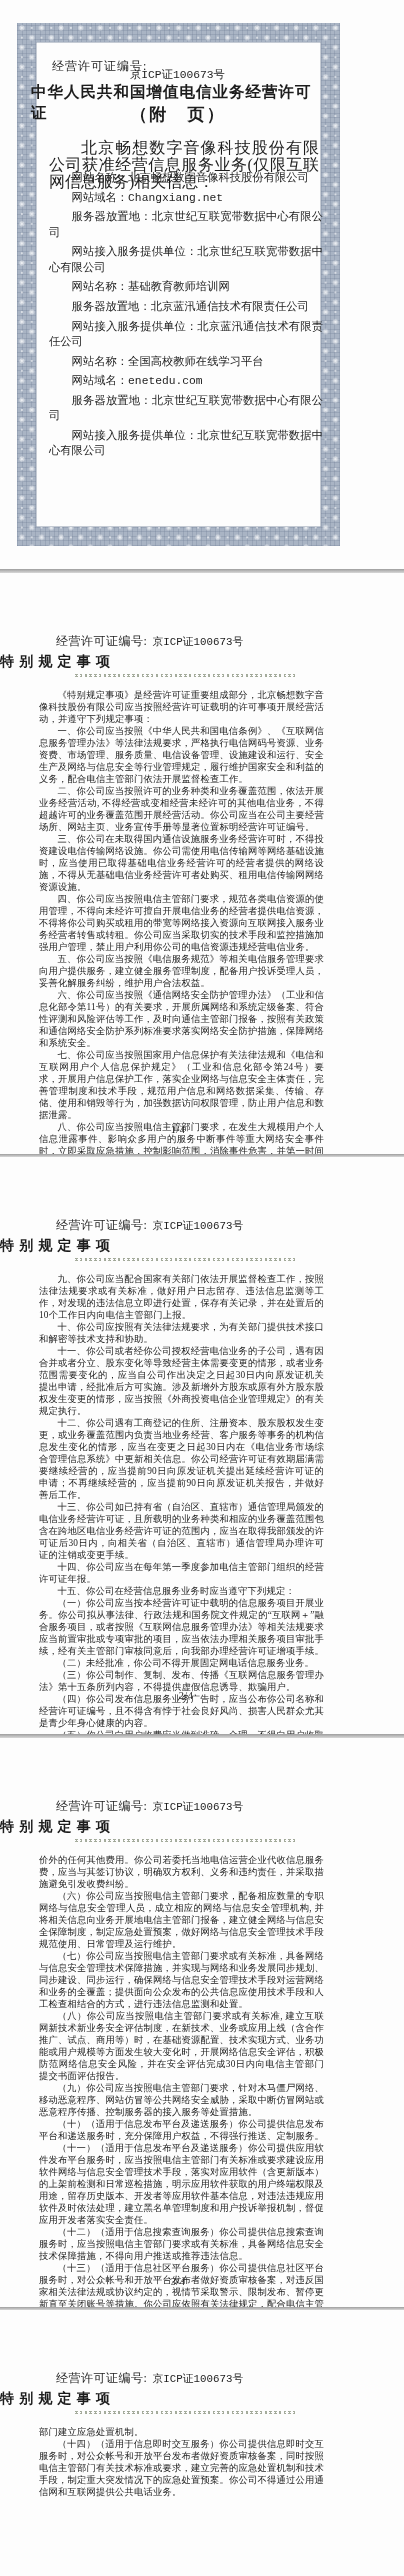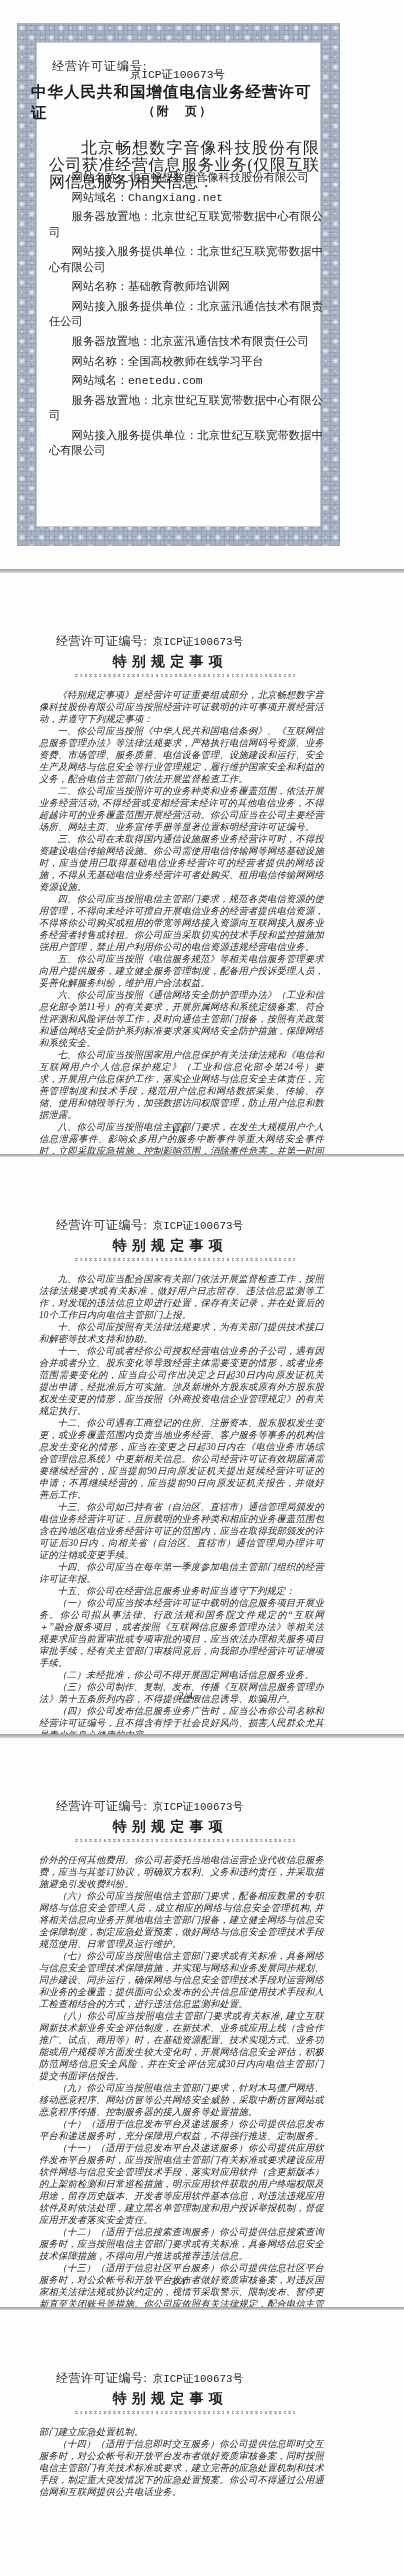--- a/index.html
+++ b/index.html
@@ -20,40 +20,40 @@
       radial-gradient(circle at 75% 75%, rgba(255,255,255,.5) 2.1px, transparent 3.1px),
       repeating-linear-gradient(0deg, rgba(110,124,148,.28) 0 1px, transparent 1px 4.6px),
       repeating-linear-gradient(90deg, rgba(110,124,148,.28) 0 1px, transparent 1px 4.6px),
       #a9b4c4;
     background-size:9.8px 9.8px,19.6px 19.6px,19.6px 19.6px,auto,auto,auto;
   }
   .cert-inner{position:absolute;inset:19px;background:#fdfdfd;box-shadow:inset 0 0 0 0.5px #8d99ac;}
   .cert-no-label{position:absolute;left:52px;top:58px;font-size:12px;letter-spacing:1px;}
   .cert-no-value{position:absolute;left:130px;top:67px;font-size:11.3px;font-family:"Liberation Mono","DejaVu Sans Mono",monospace;}
   .cert-title{position:absolute;left:31px;right:31px;top:82px;font-size:15.5px;font-weight:bold;letter-spacing:1px;}
-  .cert-subtitle{position:absolute;left:31px;right:31px;top:103px;text-align:center;font-size:12px;font-weight:bold;letter-spacing:2.1px;}
+  .cert-subtitle{position:absolute;left:31px;right:31px;top:103px;text-align:center;font-size:17px;font-weight:bold;letter-spacing:2.1px;}
   .cert-intro{position:absolute;left:49px;right:37px;top:139px;font-size:16px;line-height:17px;text-indent:2em;text-align:justify;}
   .cert-entries{position:absolute;left:49px;right:33px;top:171px;}
   .cert-entries p{margin:0 0 4.1px 0;font-size:11.3px;line-height:15.5px;text-indent:2em;text-align:justify;font-family:Liberation Mono, monospace;}
 
   
   #page2{height:581px;}
   #page3{height:577px;}
   #page4{height:569px;}
   #page5{height:563px;}
   .sp-hdr{position:absolute;left:56px;top:60px;font-size:12px;letter-spacing:0.5px;white-space:nowrap;}
   .sp-hdr .num{font-size:10.8px;margin-left:5.2px;font-family:"Liberation Mono","DejaVu Sans Mono",monospace;letter-spacing:0;}
-  .sp-title{position:absolute;left:0;right:15.5px;top:80px;text-align:center;font-size:14px;font-weight:bold;letter-spacing:5.2px;}
+  .sp-title{position:absolute;left:0;right:15.5px;top:80px;font-size:14px;font-weight:bold;letter-spacing:5.2px;}
   .wavy{
     position:absolute;left:75px;right:61px;top:101px;height:3.1px;opacity:.85;
     background:
       repeating-linear-gradient(120deg, transparent 0 1.5px, #99a18f 1.5px 2.6px, transparent 2.6px 4.1px),
       repeating-linear-gradient(60deg, transparent 0 1.5px, #8f9885 1.5px 2.6px, transparent 2.6px 4.1px);
   }
-  .sp-body{position:absolute;left:39px;right:32px;top:116px;font-size:9.3px;line-height:12px;text-align:justify;color:#1b1b1b;letter-spacing:0.2px;font-style:italic;}
+  .sp-body{position:absolute;left:39px;right:32px;top:116px;font-size:9.3px;line-height:12px;text-align:justify;color:#1b1b1b;letter-spacing:0.2px;}
   .sp-body p{margin:0;text-indent:2em;}
   .sp-body p.cont{text-indent:0;}
   .pgnum{position:absolute;left:0;right:0;text-align:center;font-size:10.3px;letter-spacing:0.5px;}
   #page2 .pgnum{bottom:19px;margin-top:16px;}
   #page3 .pgnum{bottom:33px;padding-left:16px;}
   #page4 .pgnum{bottom:20px;}
 </style>
 </head>
 <body>
 
@@ -67,22 +67,22 @@
     <div class="cert-no-value">京ICP证100673号</div>
     <div class="cert-title">中华人民共和国增值电信业务经营许可证</div>
     <div class="cert-subtitle">（附　页）</div>
     <div class="cert-intro">北京畅想数字音像科技股份有限公司获准经营信息服务业务(仅限互联网信息服务)相关信息：</div>
     <div class="cert-entries">
       <p>网站名称：北京畅想数字音像科技股份有限公司</p>
       <p>网站域名：Changxiang.net</p>
       <p>服务器放置地：北京世纪互联宽带数据中心有限公司</p>
       <p>网站接入服务提供单位：北京世纪互联宽带数据中心有限公司</p>
       <p>网站名称：基础教育教师培训网</p>
+      <p>服务器放置地：北京蓝汛通信技术有限责任公司</p>
       <p>网站接入服务提供单位：北京蓝汛通信技术有限责任公司</p>
-      <p>服务器放置地：北京蓝汛通信技术有限责任公司</p>
       <p>网站名称：全国高校教师在线学习平台</p>
       <p>网站域名：enetedu.com</p>
       <p>服务器放置地：北京世纪互联宽带数据中心有限公司</p>
       <p>网站接入服务提供单位：北京世纪互联宽带数据中心有限公司</p>
     </div>
   </div>
 
   <div class="divider"></div>
 
   <div class="page" id="page2">

